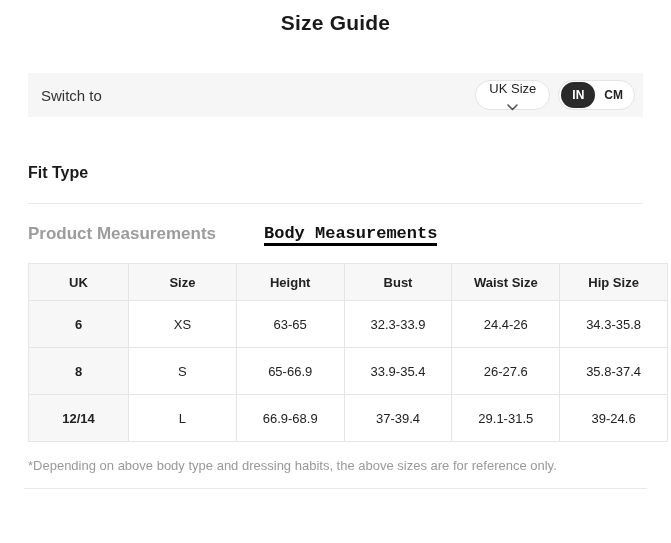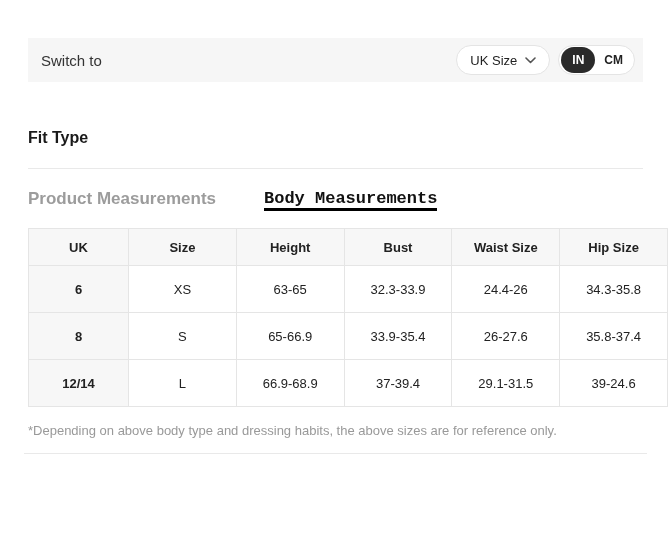--- a/index.html
+++ b/index.html
@@ -20,21 +20,21 @@
   .switch-bar {
     margin:38px 28px 0; height:44px; background:#f6f6f6;
     display:flex; align-items:center; justify-content:space-between;
     padding:0 8px 0 13px; box-sizing:border-box;
   }
   .switch-label { font-size:15px; color:#333; }
   .switch-controls { display:flex; align-items:center; gap:8px; }
   .region-select {
     display:flex; align-items:center; gap:8px; height:30px; padding:0 13px;
     background:#fff; border:1px solid #e4e4e4; border-radius:16px;
-    font-size:13px; color:#222; cursor:pointer; font-family:inherit;
+    font-size:13px; color:#222; cursor:pointer; font-family:inherit;flex-direction:column;
   }
   .chev { display:inline-flex; }
   .unit-toggle {
     display:flex; align-items:center; height:30px; box-sizing:border-box;
     background:#fff; border:1px solid #e4e4e4; border-radius:16px; padding:0 2px;
   }
   .unit {
     font-size:12px; font-weight:bold; color:#222; cursor:pointer;
     padding:0 9px; line-height:26px; user-select:none;
   }
@@ -83,20 +83,21 @@
   .size-table .col-uk { width:99px; }
   .size-table tbody td.col-uk { background:#f7f7f7; font-weight:bold; }
 
   .footnote { margin:16px 28px 0; font-size:13px; color:#999; }
 </style>
 </head>
 <body>
 
 <div class="page">
 
+  <h1 class="page-title">Size Guide</h1>
 
   <div class="switch-bar">
     <span class="switch-label">Switch to</span>
     <div class="switch-controls">
       <button class="region-select">
         <span>UK Size</span>
         <span class="chev">
           <svg width="11" height="7" viewBox="0 0 11 7">
               <polyline points="1,1 5.5,5.5 10,1" fill="none" stroke="#555" stroke-width="1.6" stroke-linecap="round" stroke-linejoin="round"></polyline>
             </svg>

